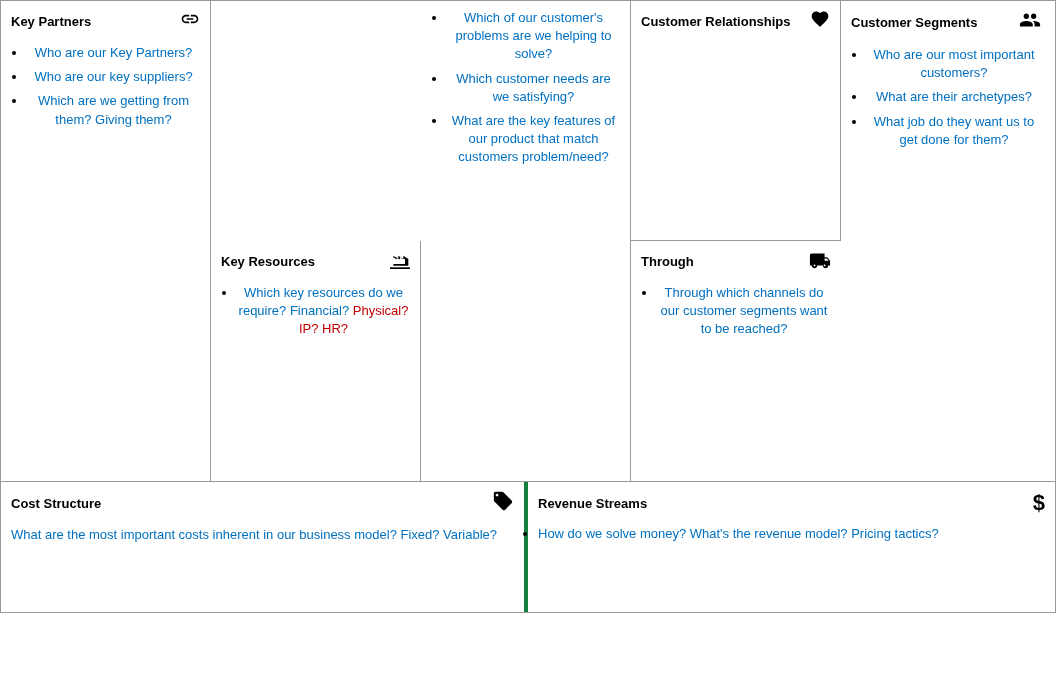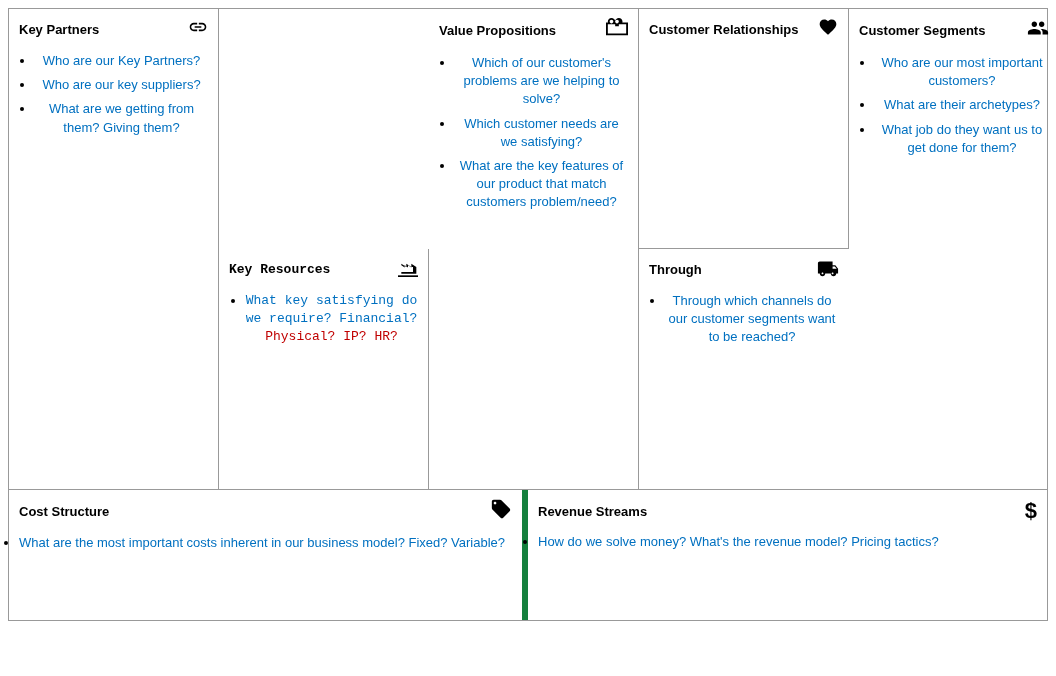--- a/index.html
+++ b/index.html
@@ -5,21 +5,20 @@
     * { box-sizing: border-box; margin: 0; padding: 0; }
     body {
       font-family: Arial, sans-serif;
       font-size: 13px;
       background: #fff;
       width: 1056px;
       min-height: 676px;
     }
     .canvas {
       border: 1px solid #999;
-      margin: 8px;
     }
     .top-grid {
       display: grid;
       grid-template-columns: 210px 210px 210px 210px 210px;
       grid-template-rows: auto auto;
       border-bottom: 1px solid #999;
     }
     .cell {
       border-right: 1px solid #999;
       border-bottom: 1px solid #999;
@@ -62,21 +61,20 @@
       min-height: 480px;
     }
     .key-activities {
       grid-column: 2;
       grid-row: 1;
     }
     .key-resources {
       grid-column: 2;
       grid-row: 2;
       border-bottom: none;
-      font-family: Liberation Mono, monospace;
     }
     .value-propositions {
       grid-column: 3;
       grid-row: 1 / 3;
       border-bottom: none;
       min-height: 480px;
     }
     .customer-relationships {
       grid-column: 4;
       grid-row: 1;
@@ -92,21 +90,21 @@
       border-bottom: none;
       border-right: none;
       min-height: 480px;
     }
     .bottom-grid {
       display: grid;
       grid-template-columns: 1fr 1fr;
     }
     .bottom-cell {
       padding: 8px 10px;
-      border-right: 6px solid #15803d;
+      border-right: 4px solid #15803d;
       min-height: 130px;
     }
     .bottom-cell:last-child {
       border-right: none;
     }
   </style>
 </head>
 <body>
 
 <div class="canvas">
@@ -119,35 +117,26 @@
         <span class="cell-icon">
           
           <svg width="20" height="20" viewBox="0 0 24 24" fill="black" xmlns="http://www.w3.org/2000/svg">
             <path d="M3.9 12c0-1.71 1.39-3.1 3.1-3.1h4V7H7c-2.76 0-5 2.24-5 5s2.24 5 5 5h4v-1.9H7c-1.71 0-3.1-1.39-3.1-3.1zM8 13h8v-2H8v2zm9-6h-4v1.9h4c1.71 0 3.1 1.39 3.1 3.1s-1.39 3.1-3.1 3.1h-4V17h4c2.76 0 5-2.24 5-5s-2.24-5-5-5z"></path>
           </svg>
         </span>
       </div>
       <ul>
         <li><span class="text-blue">Who are our Key Partners?</span></li>
         <li><span class="text-blue">Who are our key suppliers?</span></li>
-        <li><span class="text-blue">What are we getting from them? Giving them?</span></li>
+        <li><span class="text-blue">Which are we getting from them? Giving them?</span></li>
       </ul>
     </div>
 
 
     <div class="cell value-propositions">
-      <div class="cell-header">
-        <span class="cell-title">Value Propositions</span>
-        <span class="cell-icon">
-          
-          <svg width="22" height="22" viewBox="0 0 24 24" fill="black" xmlns="http://www.w3.org/2000/svg">
-            <path d="M20 6h-2.18c.07-.34.18-.67.18-1 0-2.21-1.79-4-4-4-1.05 0-2.01.41-2.72 1.08L10 3.41l-1.28-1.33C8.01 1.41 7.05 1 6 1 3.79 1 2 2.79 2 5c0 .33.11.66.18 1H0v14h24V6h-4zm-8-3c1.1 0 2 .9 2 2s-.9 2-2 2-2-.9-2-2 .9-2 2-2zM6 3c1.1 0 2 .9 2 2s-.9 2-2 2-2-.9-2-2 .9-2 2-2zm16 15H2V8h8v2h4V8h8v10z"></path>
-          </svg>
-        </span>
-      </div>
       <ul>
         <li><span class="text-blue">Which of our customer's problems are we helping to solve?</span></li>
         <li><span class="text-blue">Which customer needs are we satisfying?</span></li>
         <li><span class="text-blue">What are the key features of our product that match customers problem/need?</span></li>
       </ul>
     </div>
 
     <div class="cell customer-relationships">
       <div class="cell-header">
         <span class="cell-title">Customer Relationships</span>
@@ -183,21 +172,21 @@
         <span class="cell-icon">
           
           <svg width="20" height="20" viewBox="0 0 24 24" fill="black" xmlns="http://www.w3.org/2000/svg">
             <path d="M2 20h20v-8l-6-4v4l-6-4v4l-6-4v12zm2-2v-8l4 2.67V10l4 2.67V10l4 2.67V12h2v6H4z"></path>
             <path d="M0 22h24v2H0z"></path>
           </svg>
         </span>
       </div>
       <ul>
         <li>
-          <span class="text-blue">What key satisfying do we require? Financial? </span><span class="text-red">Physical? IP? HR?</span>
+          <span class="text-blue">Which key resources do we require? Financial? </span><span class="text-red">Physical? IP? HR?</span>
         </li>
       </ul>
     </div>
 
     <div class="cell channels">
       <div class="cell-header">
         <span class="cell-title">Through</span>
         <span class="cell-icon">
           
           <svg width="22" height="20" viewBox="0 0 24 20" fill="black" xmlns="http://www.w3.org/2000/svg">

